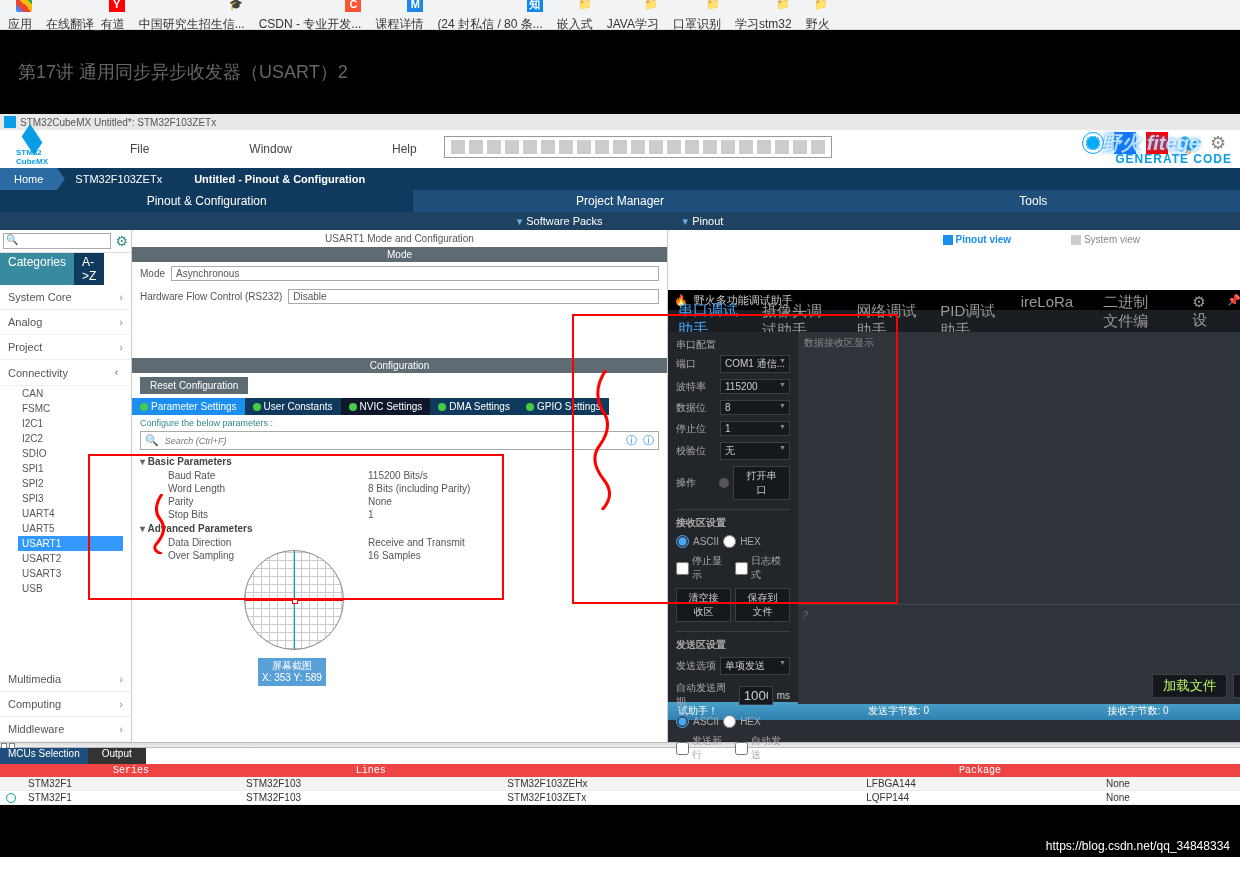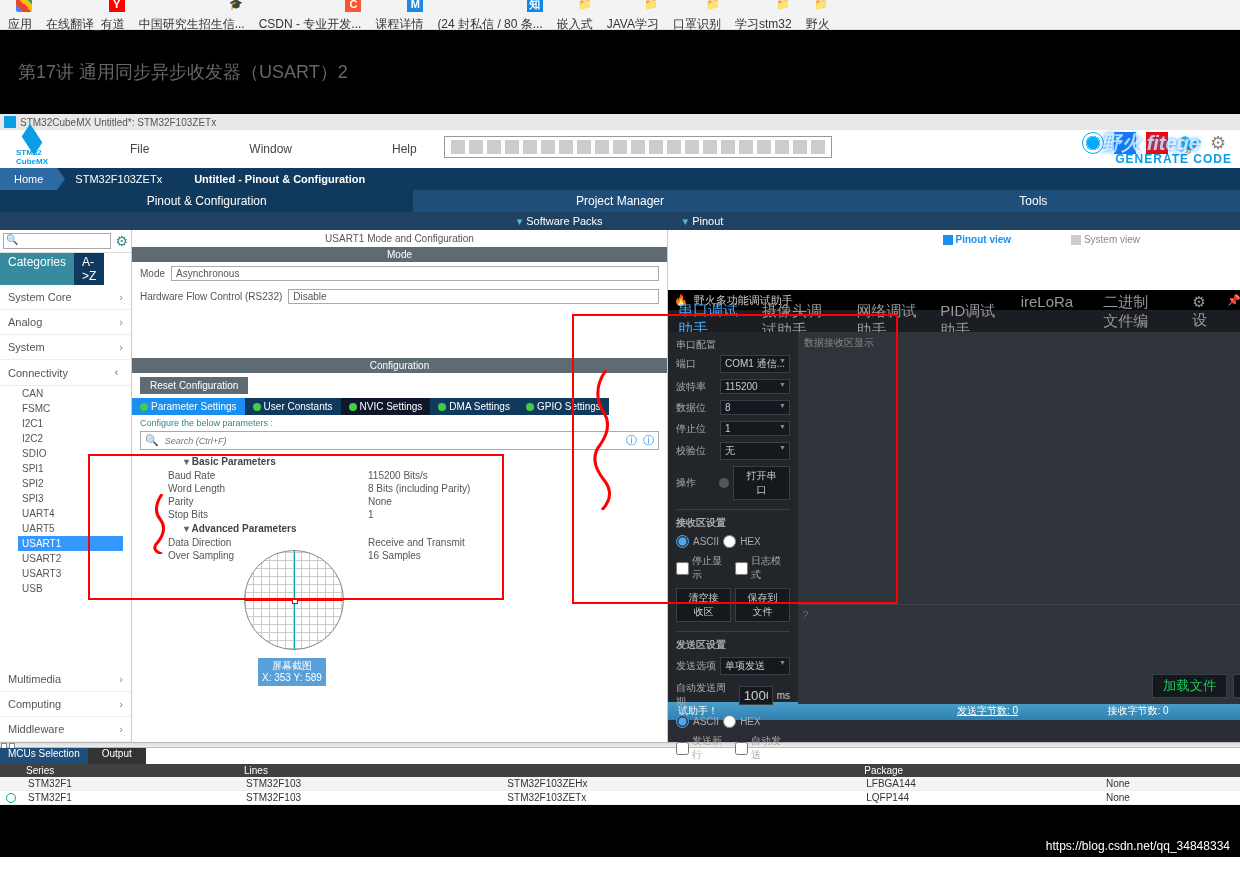--- a/index.html
+++ b/index.html
@@ -86,21 +86,21 @@
 .sub-tabs2 div:nth-child(1){ background:#1a8ff0; color:#fff;}
 .sub-tabs2 div:nth-child(2){ background:#103a5d; color:#fff;}
 .sub-tabs2 div:nth-child(3){ background:#0f172a; color:#fff;}
 .sub-tabs2 div:nth-child(4){ background:#103a5d; color:#fff;}
 .sub-tabs2 div:nth-child(5){ background:#103a5d; color:#fff;}
 .dot-g { width:8px; height:8px; border-radius:50%; background:#4c4; display:inline-block;}
 .cfg-note { color:#388; padding:3px 8px; font-size:9px;}
 .param-search { margin:0 8px 4px; display:flex; gap:6px; align-items:center; border:1px solid #aaa; padding:1px 4px;}
 .param-search input { border:none; flex:1; font-size:9px; font-style:italic; outline:none;}
 .param-tree { padding:0 8px; font-size:10px; color:#444;}
-.param-grp { font-weight:bold; color:#444; padding:2px 0;margin-left:44px;}
+.param-grp { font-weight:bold; color:#444; padding:2px 0;}
 .param-grp::before { content:'▾ '; color:#666;}
 .param-row { display:flex; padding:1px 0 1px 28px;}
 .param-row .pname { width:200px; color:#555;}
 .param-row .pval { color:#555; }
 
 .red-box1 { position:absolute; border:2px solid red; left:88px; top:454px; width:416px; height:146px; pointer-events:none; z-index:50;}
 .red-box2 { position:absolute; border:2px solid red; left:572px; top:314px; width:326px; height:290px; pointer-events:none; z-index:50;}
 .red-scrib1 { position:absolute; left:152px; top:494px; width:20px; height:60px; z-index:51; pointer-events:none;}
 .red-scrib2 { position:absolute; left:592px; top:370px; width:24px; height:140px; z-index:51; pointer-events:none;}
 
@@ -125,42 +125,42 @@
 .dark-row .ctl { flex:1; background:#15181c; border:1px solid #3a3f47; color:#ccc; padding:1px 4px; position:relative;}
 .dark-row .ctl::after { content:'▼'; position:absolute; right:3px; font-size:7px; color:#888;}
 .dark-btn { background:#15181c; border:1px solid #3a3f47; padding:2px 8px; color:#ccc; cursor:pointer; font-size:10px;}
 .dark-sec-title { color:#aaa; padding:6px 0 2px; font-size:10px; font-weight:bold; border-top:1px solid #3a3f47; margin-top:6px;}
 .dark-radio { display:flex; align-items:center; gap:4px; font-size:10px; color:#aaa;}
 .dark-radio input { accent-color:#4af; }
 .dark-chk { display:flex; align-items:center; gap:3px; font-size:10px; color:#aaa;}
 .dark-rcv { flex:1; background:#2f333a; padding:4px 6px; font-size:10px; color:#888; position:relative;}
 .dark-send-area { position:absolute; bottom:38px; left:130px; right:0; height:100px; background:#2f333a; border-top:1px solid #444; }
 .dark-send-area .q { color:#666; padding:4px; font-style:italic;}
-.load-btn { background:#15181c; border:1px solid #3a3f47; padding:2px 10px; color:#22c55e;}
+.load-btn { background:#15181c; border:1px solid #3a3f47; padding:2px 10px; color:#bef264;}
 .dark-foot { height:18px; background:linear-gradient(#48a0c8,#3080b0); display:flex; color:#fff; font-size:10px; align-items:center;}
 .dark-foot div { padding:0 10px;}
 .dark-foot .f1 { width:190px;}
-.dark-foot .f2 { flex:1; text-align:right;text-decoration:underline;}
+.dark-foot .f2 { flex:1; text-align:left;}
 .dark-foot .f3 { width:220px; text-align:center;}
 
 .chip-grid { position:absolute; left:244px; top:550px; width:100px; height:100px; background-image:repeating-linear-gradient(0deg,#ccc 0 1px,transparent 1px 8px),repeating-linear-gradient(90deg,#ccc 0 1px,transparent 1px 8px); border-radius:50%; border:1px solid #888;}
 .chip-cross-v { position:absolute; left:50%; top:0; bottom:0; width:1px; background:#0aa;}
 .chip-cross-h { position:absolute; top:50%; left:0; right:0; height:1px; background:#0aa;}
 .chip-red-h { position:absolute; top:50%; left:0; right:0; height:1px; background:#e00;}
 .chip-pt { position:absolute; left:48%; top:48%; width:6px; height:6px; border:1px solid #e00; background:#fff;}
 .coord-box { position:absolute; left:258px; top:658px; background:#5aa0d8; color:#fff; font-size:10px; padding:2px 4px; text-align:center; line-height:12px;}
 
 .bot-splitter { height:6px; background:linear-gradient(#ddd,#eee); border-top:1px solid #bbb; border-bottom:1px solid #bbb; display:flex; }
 .bot-splitter i{ width:6px;height:6px; border:1px solid #888; background:#fff; margin:0 1px;}
 
 .bot-tabs { height:16px; display:flex; font-size:10px;}
 .bot-tab1 { background:#1e4e79; color:#fff; padding:0 8px;}
 .bot-tab2 { background:#333; color:#fff; padding:0 14px;}
 .bot-table { width:100%; font-size:10px; border-collapse:collapse;}
-.bot-table th { background:#404040; color:#fff; padding:1px 4px; text-align:left; font-weight:normal;}
+.bot-table th { background:#ef4444; color:#fff; padding:1px 4px; text-align:center; font-weight:normal;font-family:Liberation Mono, monospace;}
 .bot-table td { padding:1px 6px; border-bottom:1px solid #eee; color:#333; background:#fff;}
 .bot-table tr:nth-child(even) td { background:#f4f4f4;}
 .row-ic { width:10px; height:10px; border-radius:50%; border:1px solid #0a8; display:inline-block; vertical-align:middle;}
 
 .black-footer { height:52px; background:#000; display:flex; align-items:flex-end; justify-content:flex-end; padding:4px 10px;}
 .black-footer a { color:#fff; font-size:12px; text-decoration:none;}
 </style>
 </head>
 <body>
 
@@ -299,21 +299,21 @@
     </div>
     <div class="cat-group">
         <span>System Core</span>
         <span class="exp">›</span>
       </div>
     <div class="cat-group">
         <span>Analog</span>
         <span class="exp">›</span>
       </div>
     <div class="cat-group">
-        <span>System</span>
+        <span>Project</span>
         <span class="exp">›</span>
       </div>
     <div class="cat-group expanded">
         <span>Connectivity</span>
         <span class="exp">⌄</span>
       </div>
     <div class="cat-items">
       <div>CAN</div>
       <div>FSMC</div>
       <div>I2C1</div>

